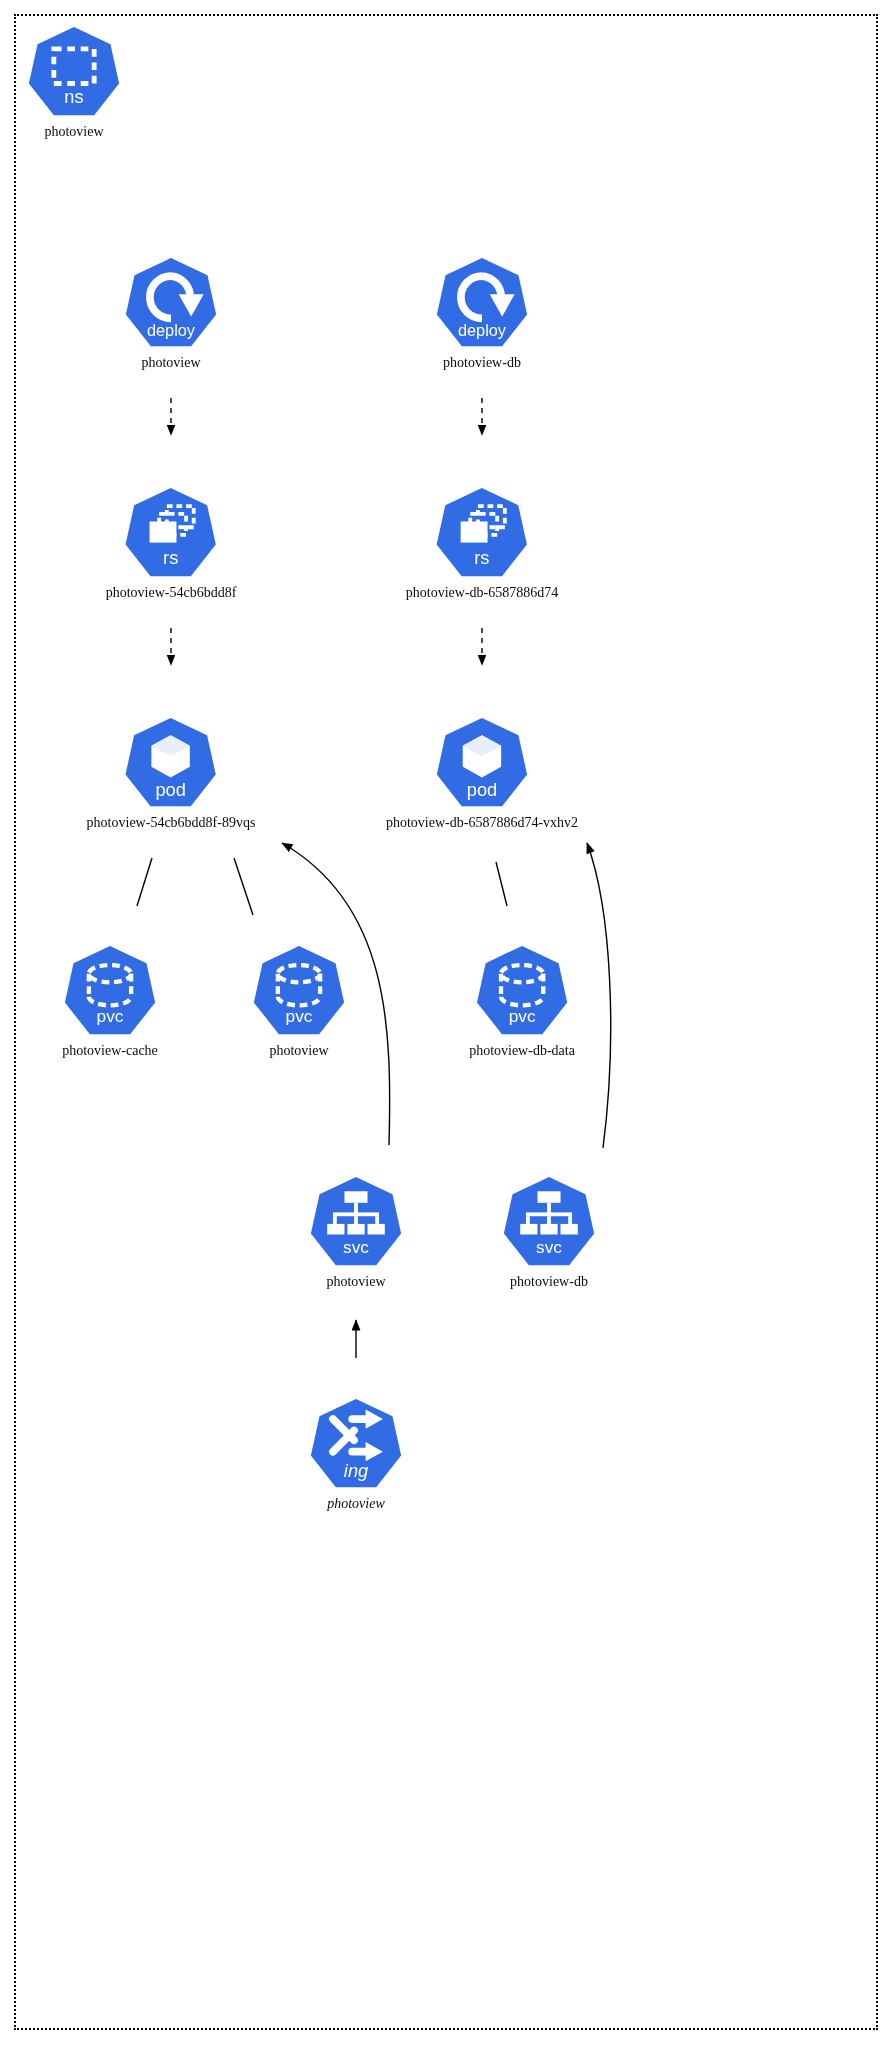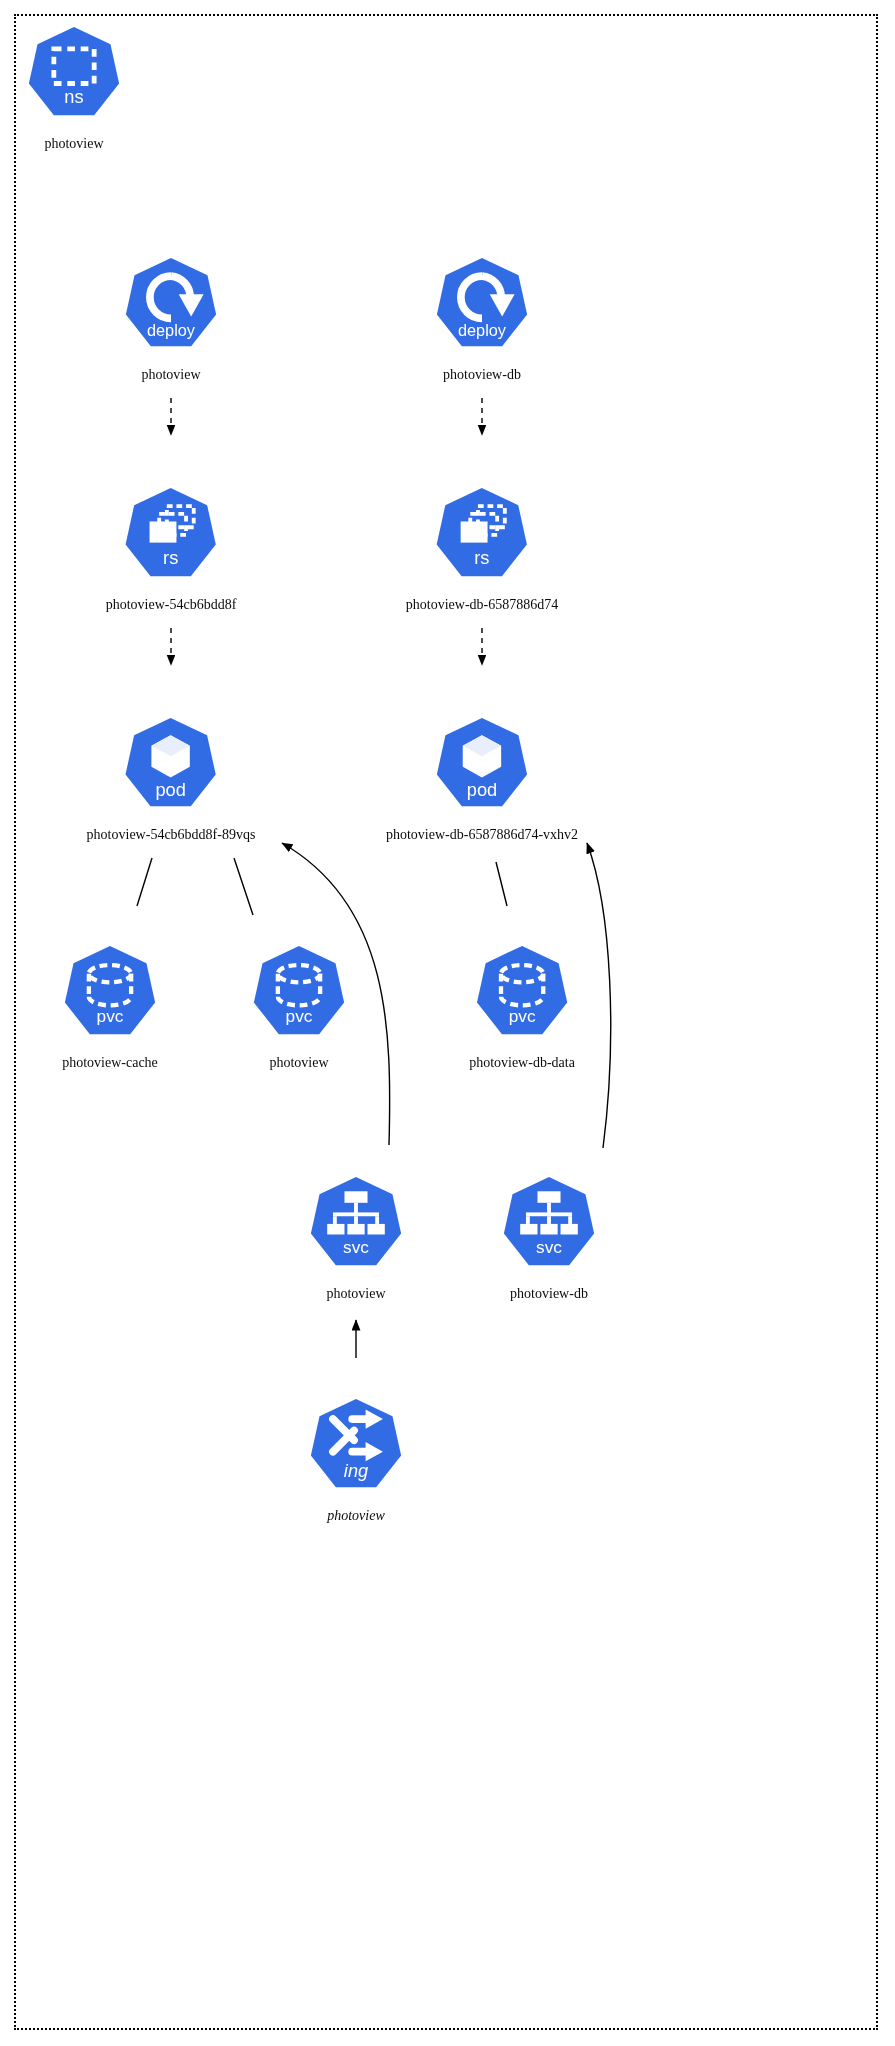--- a/index.html
+++ b/index.html
@@ -30,21 +30,21 @@
     flex-direction: column;
     align-items: center;
     transform: translateX(-50%);
   }
   .node-icon {
     width: 96px;
     height: 96px;
     display: block;
   }
   .node-label {
-    margin-top: 16px;
+    margin-top: 4px;
     font-family: "Liberation Serif", serif;
     font-size: 14px;
     color: #0a0a0a;
     white-space: nowrap;
     text-align: center;
     line-height: 1.1;
   }
   #edges {
     position: absolute;
     left: 0;

